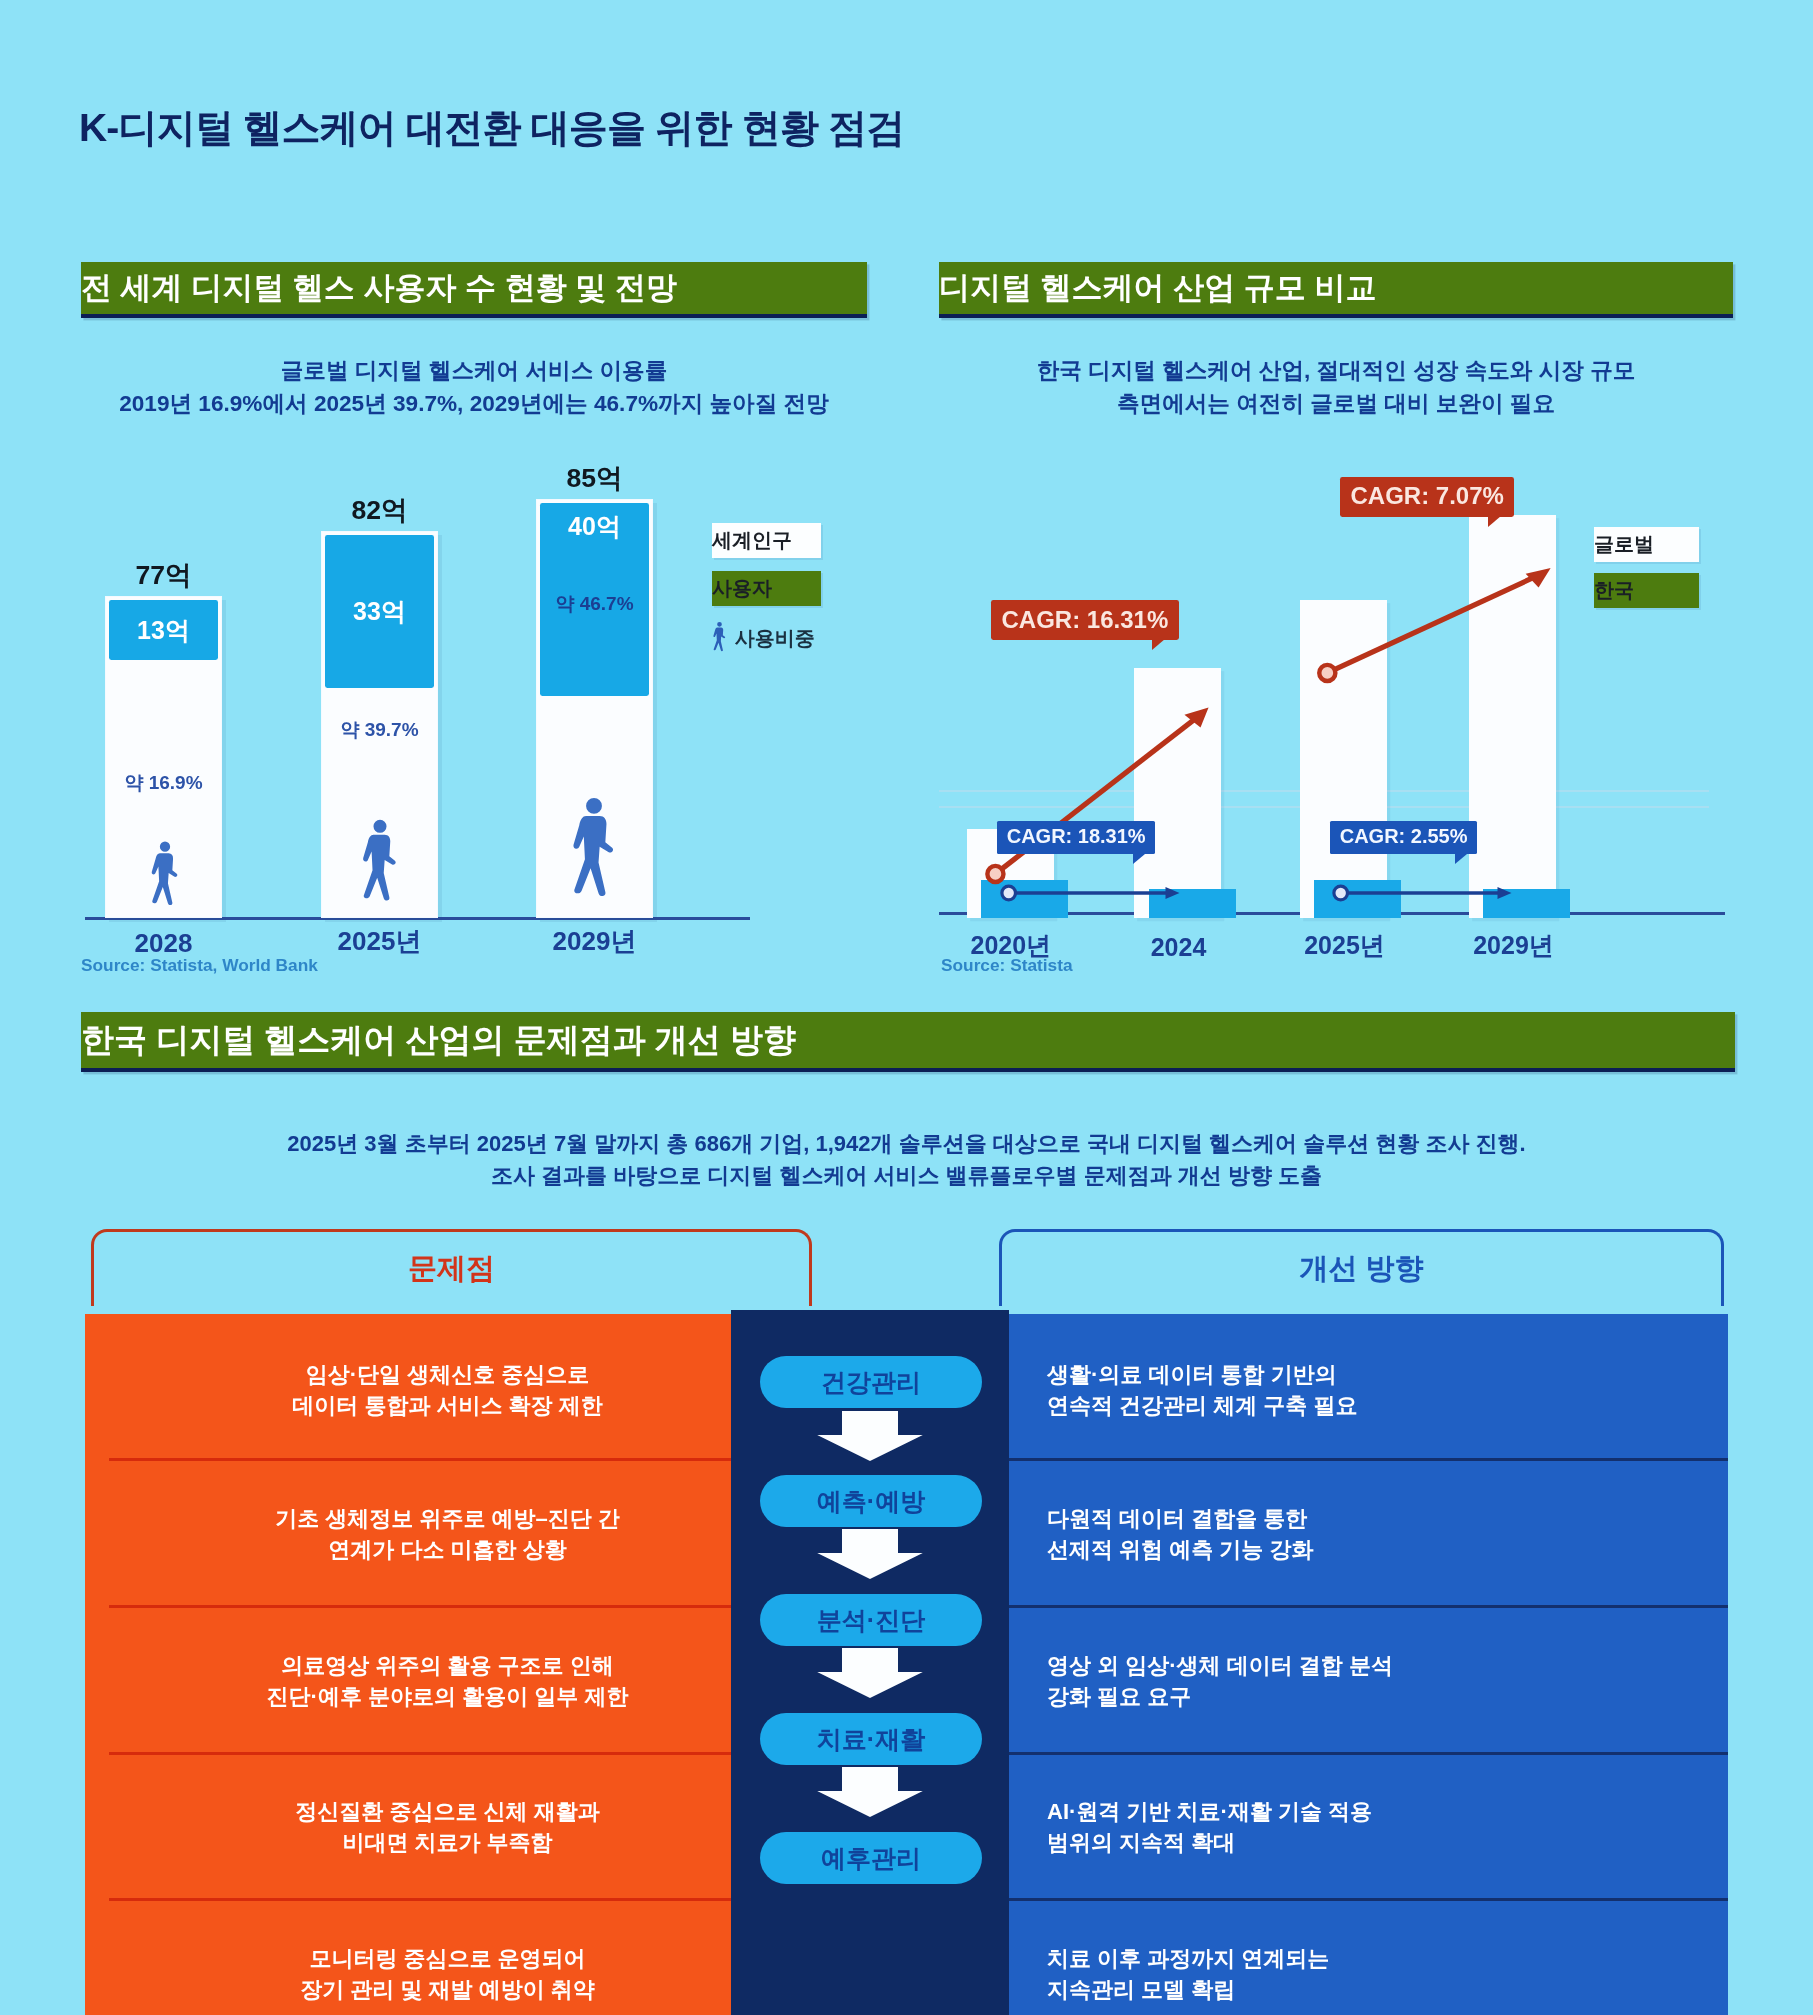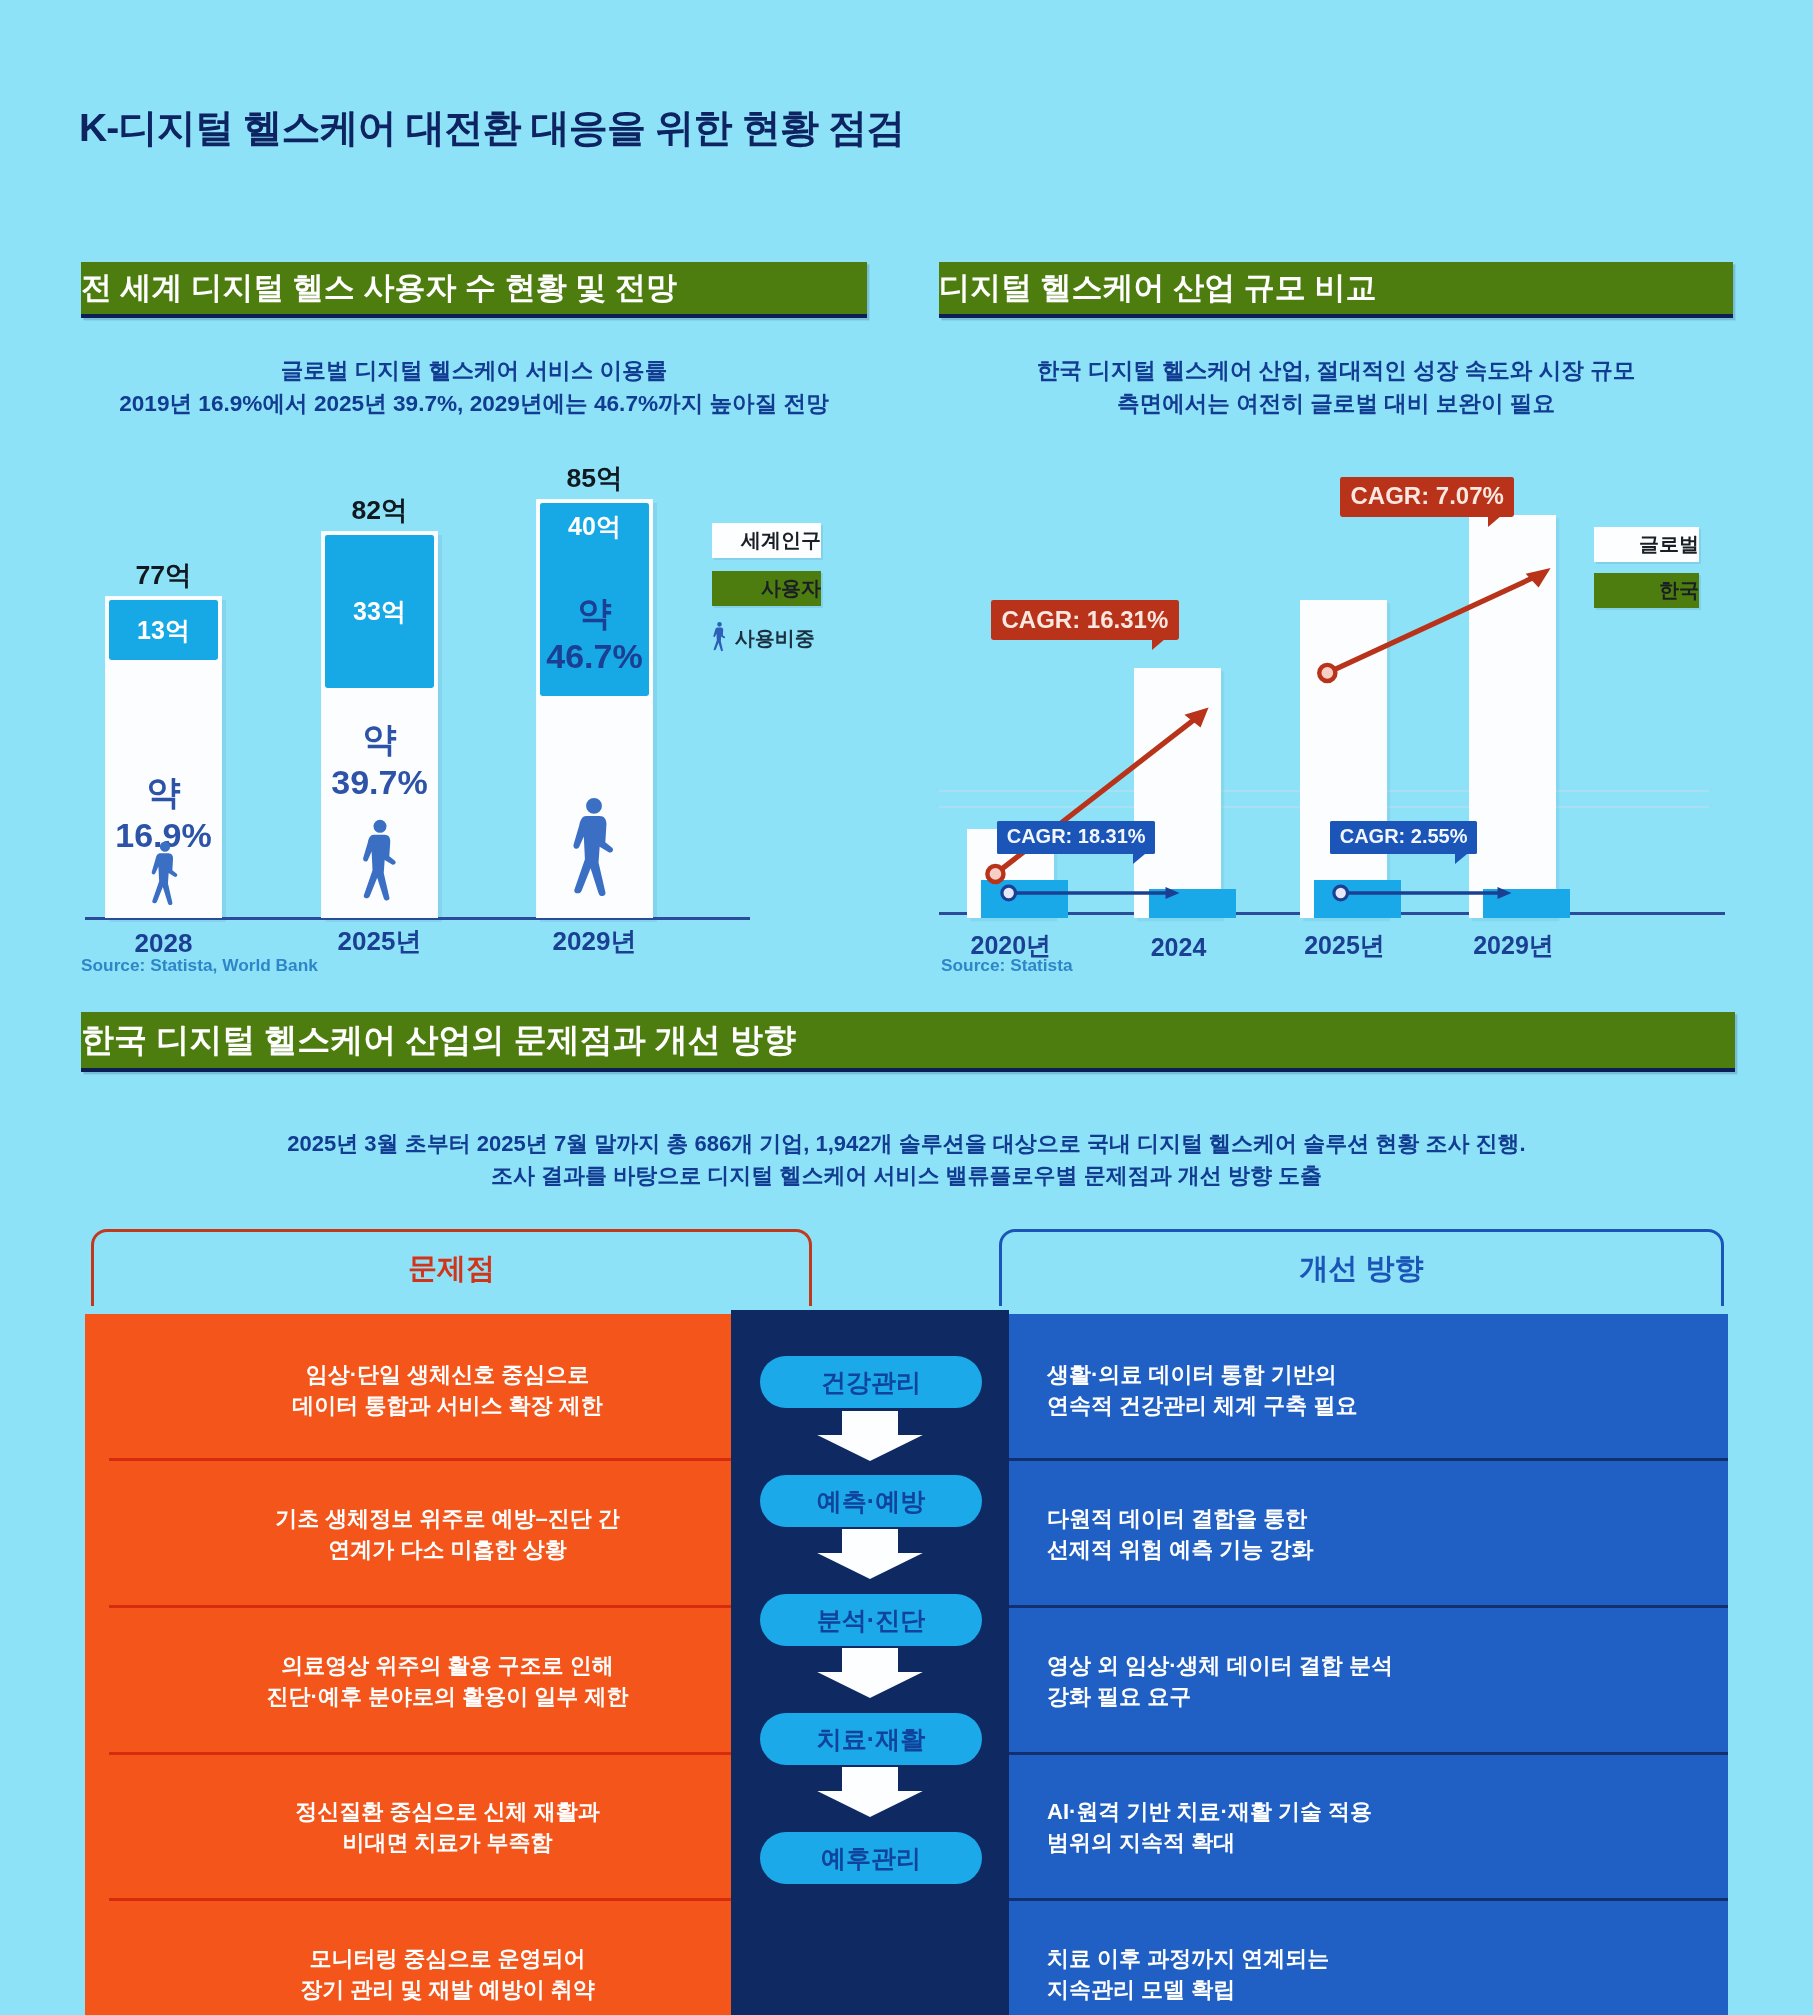--- a/index.html
+++ b/index.html
@@ -59,32 +59,32 @@
     background:#17A8E6; display:flex; align-items:center; justify-content:center;
     color:#fff; font-weight:bold; font-size:25px;
     border-radius:2.4px;
   }
   .bar-top-label{
     position:absolute; left:0; width:100%; text-align:center;
     font-size:26.6px; font-weight:bold; color:#101820;
   }
   .pct{
     position:absolute; left:0; width:100%; text-align:center;
-    font-size:34px; font-weight:bold; color:#2D53A8;
+    font-size:19px; font-weight:bold; color:#2D53A8;
   }
   .pct.on-blue{ color:#1B3F93; }
   .xlabel{
     position:absolute; bottom:32px; width:117px; text-align:center;
     font-size:26px; font-weight:bold; color:#1B3F93;
   }
   .walker{ position:absolute; bottom:0; }
 
   
   .legend-box{
-    position:absolute; display:flex; align-items:center; justify-content:flex-end;
+    position:absolute; display:flex; align-items:center; justify-content:flex-start;
     font-weight:bold; font-size:20px; color:#1A1F26;
     box-shadow:2px 2px 0 rgba(40,90,150,.12);
   }
   .legend-white{ background:#FCFEFF; }
   .legend-cyan{ background:#4d7c0f; }
   .legend-row{
     position:absolute; display:flex; align-items:center;
     font-weight:bold; font-size:20px; color:#1A3040;
   }
 

